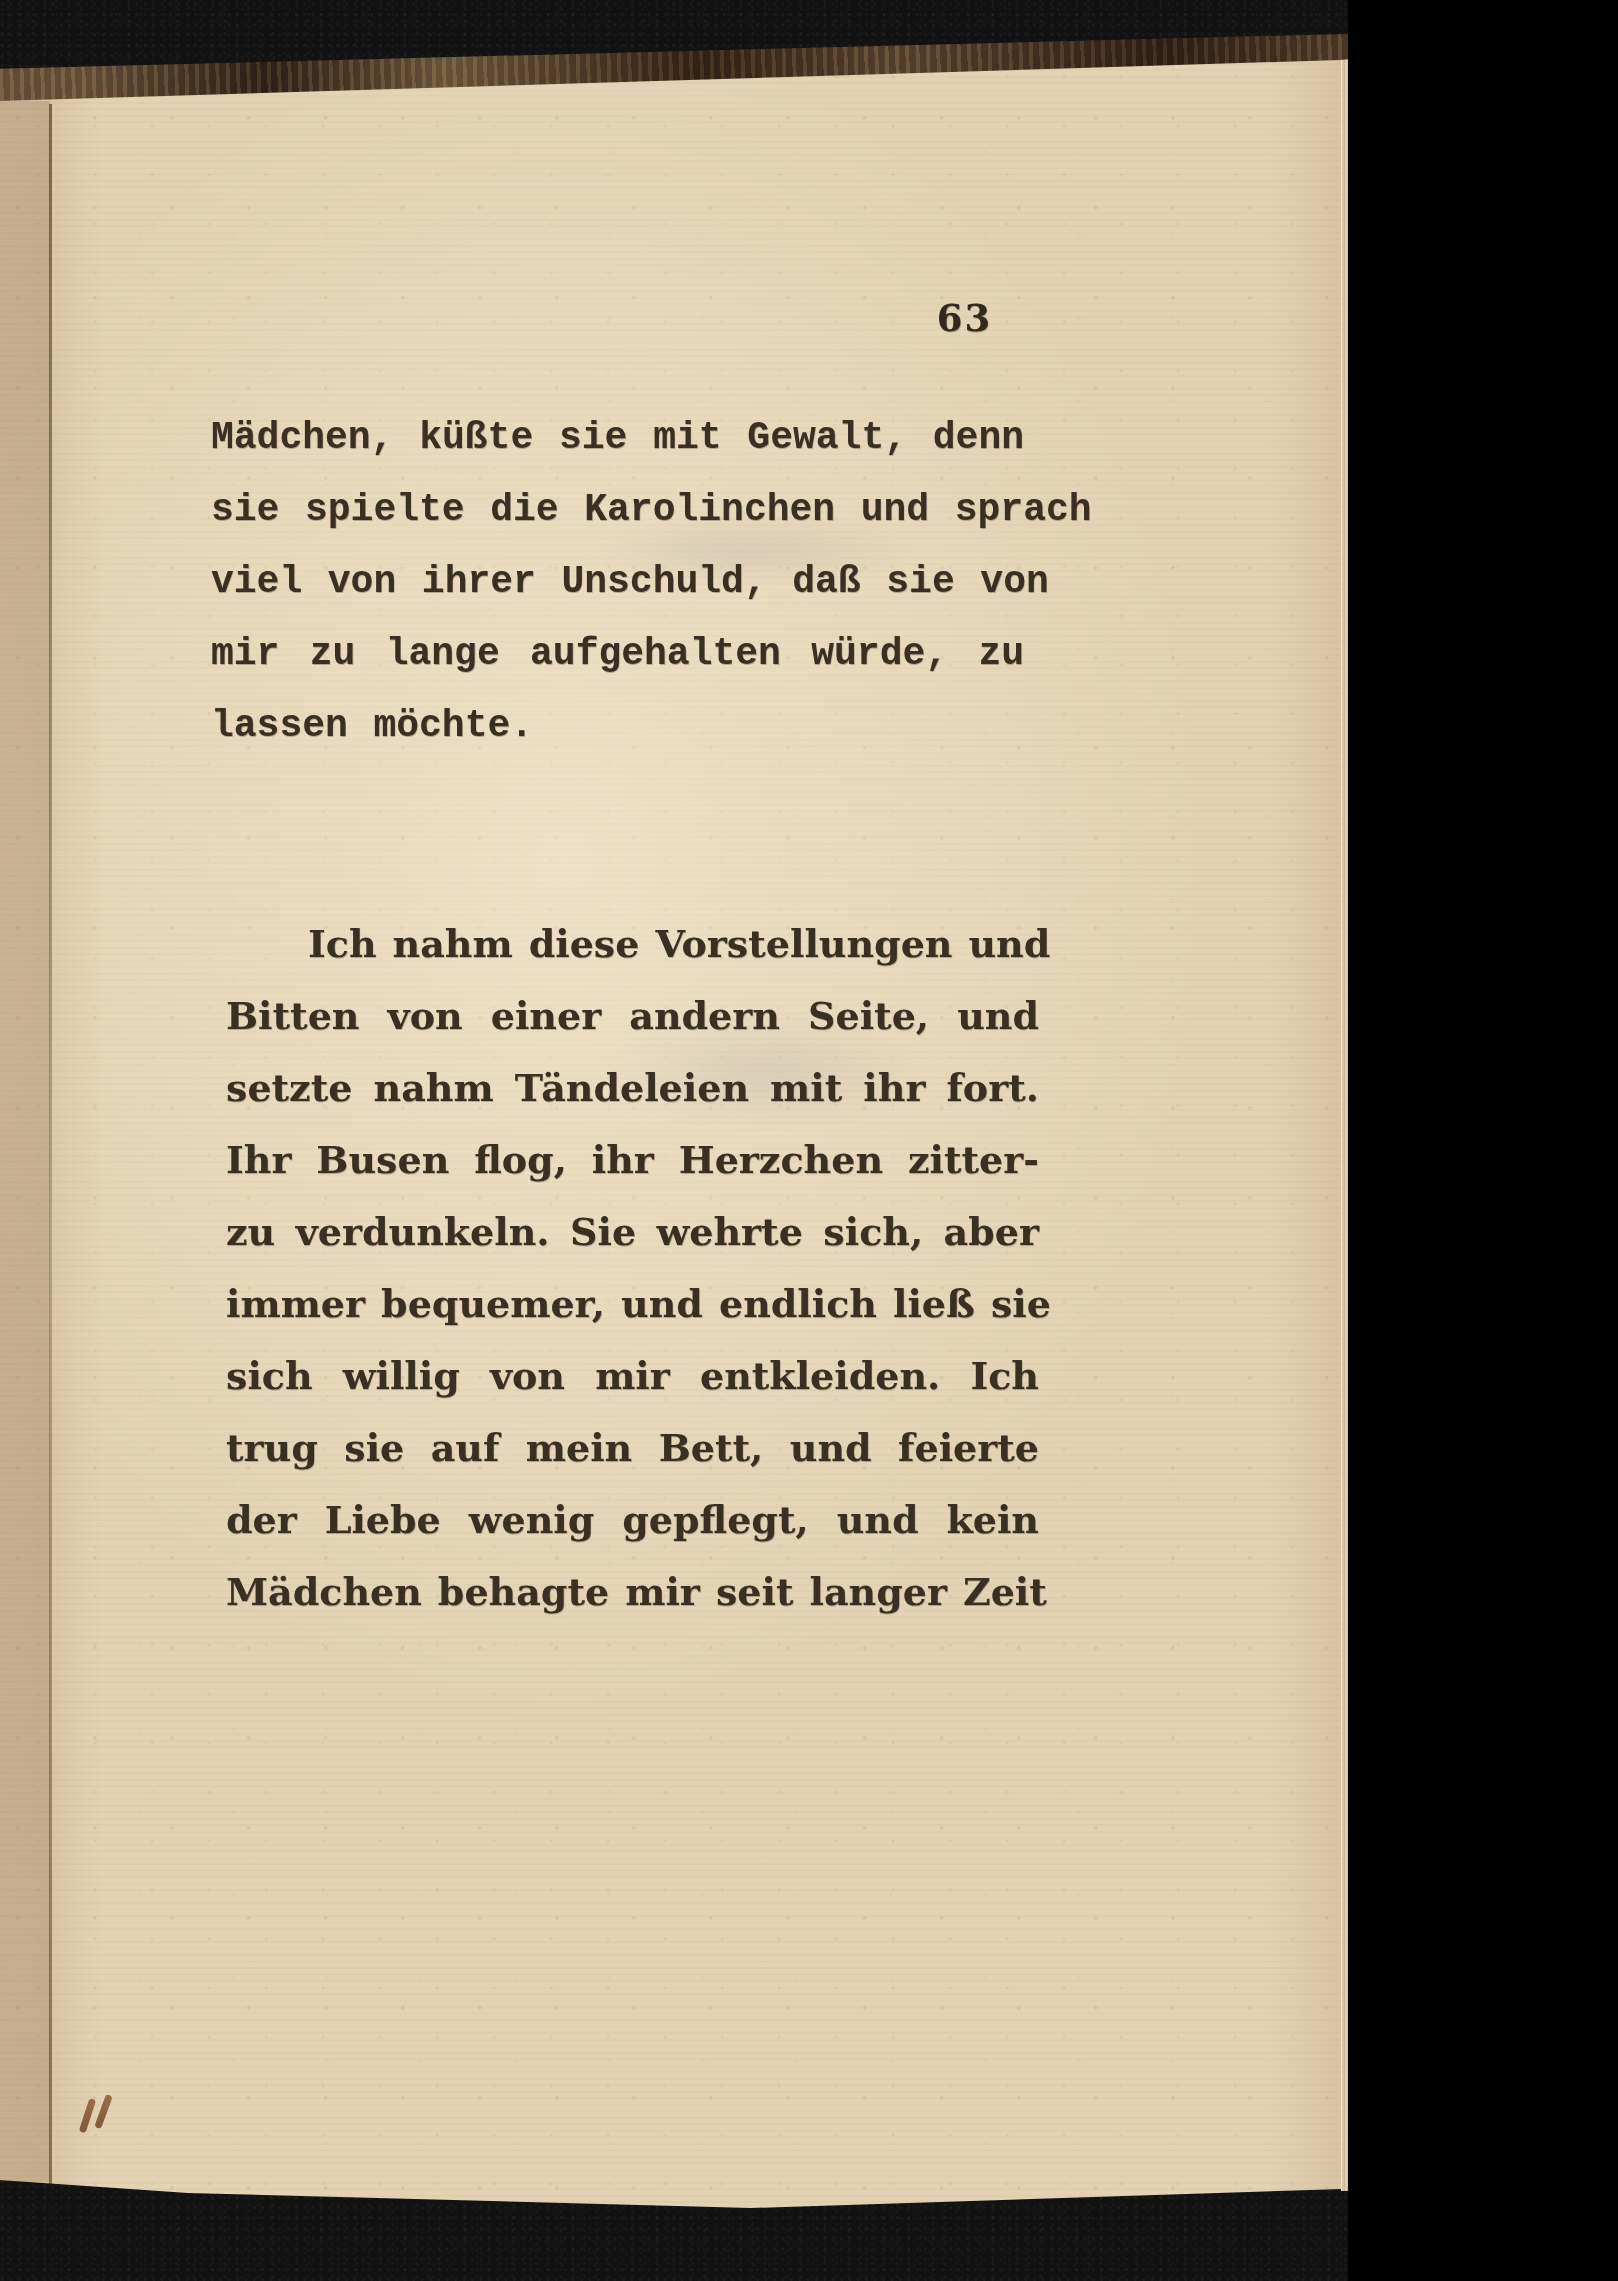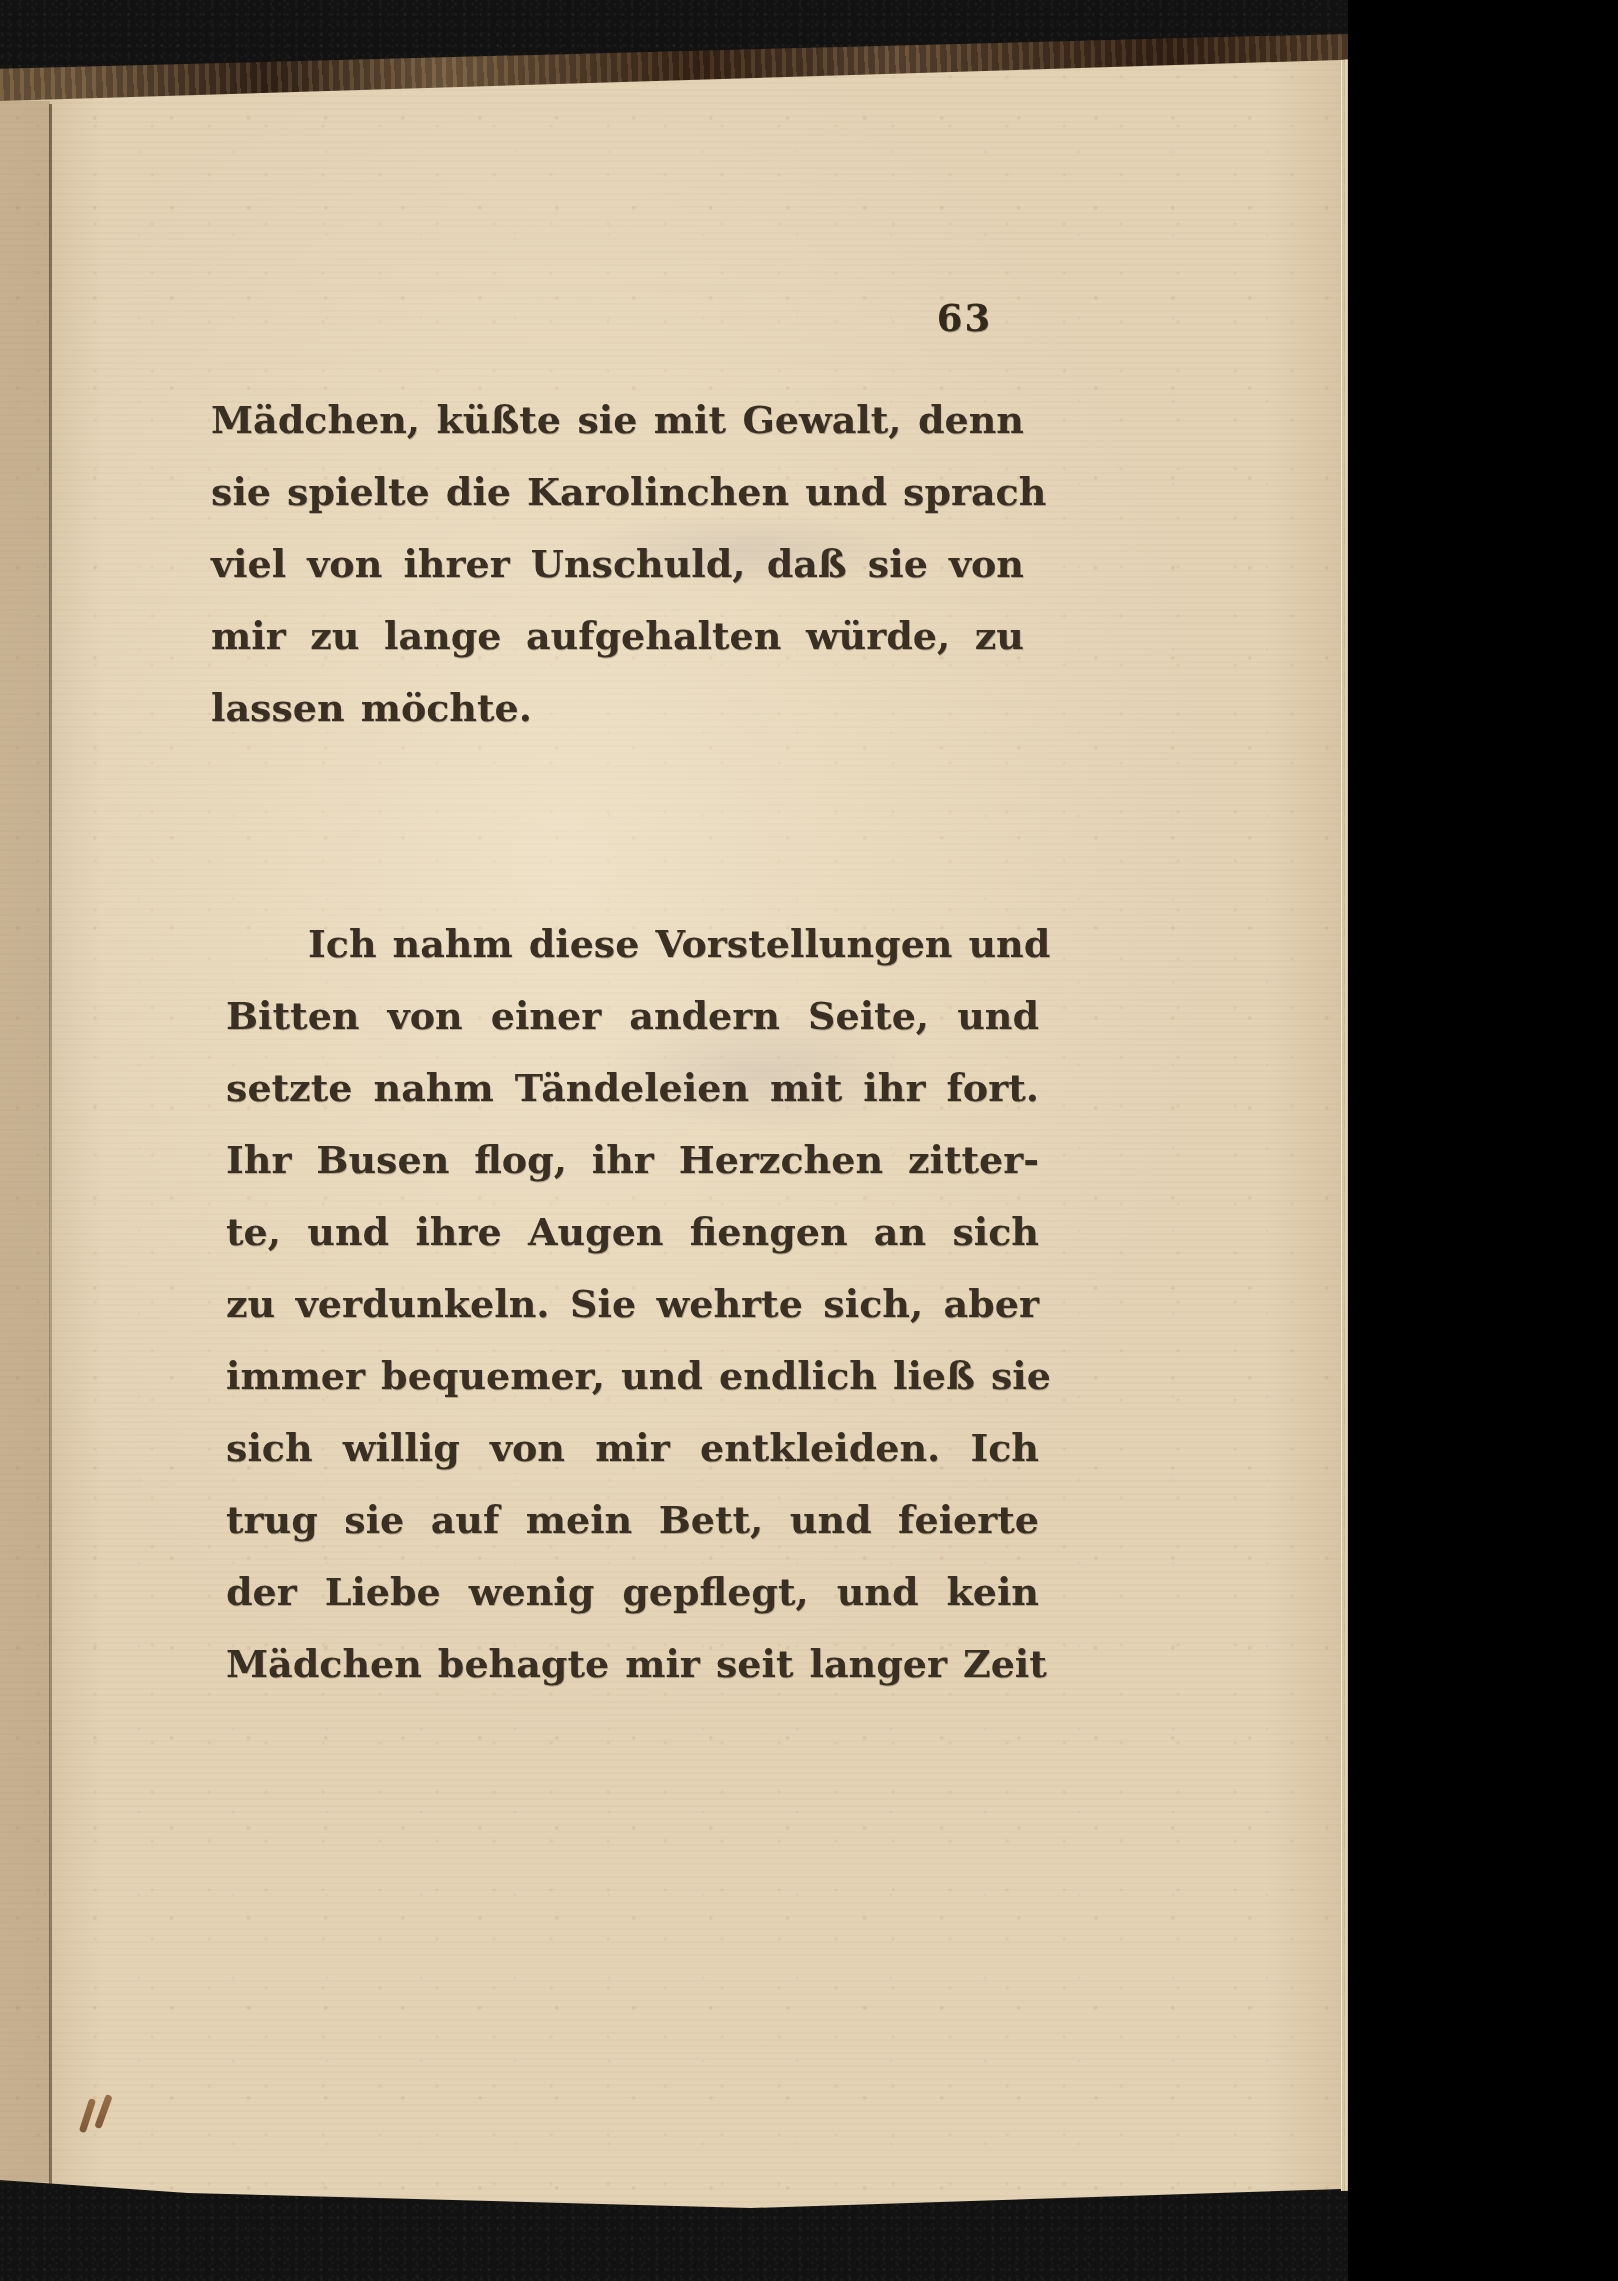--- a/index.html
+++ b/index.html
@@ -120,21 +120,21 @@
     z-index:6;
   }
   .paragraph{
     position:absolute;left:211px;width:813px;
     font-size:38px;font-weight:bold;color:#3a2f23;
     line-height:72px;
     word-spacing:2.8px;
     text-shadow:0.6px 0.7px 0 rgba(58,47,35,0.30);
     z-index:6;
   }
-  .p1{top:384px;}
+  .p1{top:402px;font-family:Liberation Mono, monospace;}
   .p2{top:908px;margin-left:15px;}
   .text-line{text-align:justify;text-align-last:justify;white-space:nowrap;}
   .text-line.flush{text-align-last:left;}
   .text-line.indent{text-indent:82px;}
   
   .bleed{
     position:absolute;z-index:5;pointer-events:none;
     background:radial-gradient(ellipse 45% 40% at 50% 50%, rgba(92,86,120,0.10), transparent 75%);
   }
   .bleed.b1{left:485px;top:485px;width:522px;height:131px;}
@@ -174,21 +174,20 @@
       <div class="text-line">sie spielte die Karolinchen und sprach</div>
       <div class="text-line">viel von ihrer Unschuld, daß sie von</div>
       <div class="text-line">mir zu lange aufgehalten würde, zu</div>
       <div class="text-line flush">lassen möchte.</div>
     </div>
   <div class="paragraph p2">
       <div class="text-line indent">Ich nahm diese Vorstellungen und</div>
       <div class="text-line">Bitten von einer andern Seite, und</div>
       <div class="text-line">setzte nahm Tändeleien mit ihr fort.</div>
       <div class="text-line">Ihr Busen flog, ihr Herzchen zitter-</div>
-      <div class="text-line">te, und ihre Augen fiengen an sich</div>
       <div class="text-line">zu verdunkeln. Sie wehrte sich, aber</div>
       <div class="text-line">immer bequemer, und endlich ließ sie</div>
       <div class="text-line">sich willig von mir entkleiden. Ich</div>
       <div class="text-line">trug sie auf mein Bett, und feierte</div>
       <div class="text-line">der Liebe wenig gepflegt, und kein</div>
       <div class="text-line">Mädchen behagte mir seit langer Zeit</div>
     </div>
 
   <div class="margin-marks">
     <div class="stroke s1"></div>

